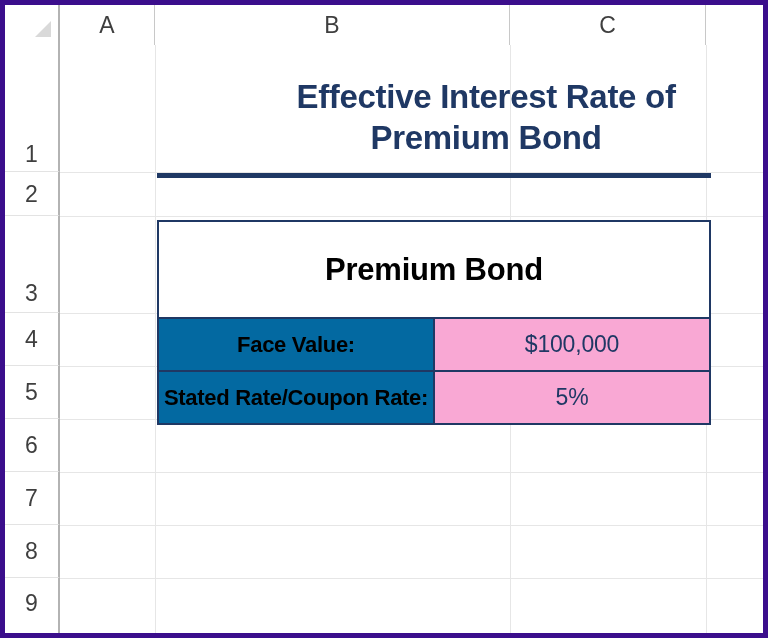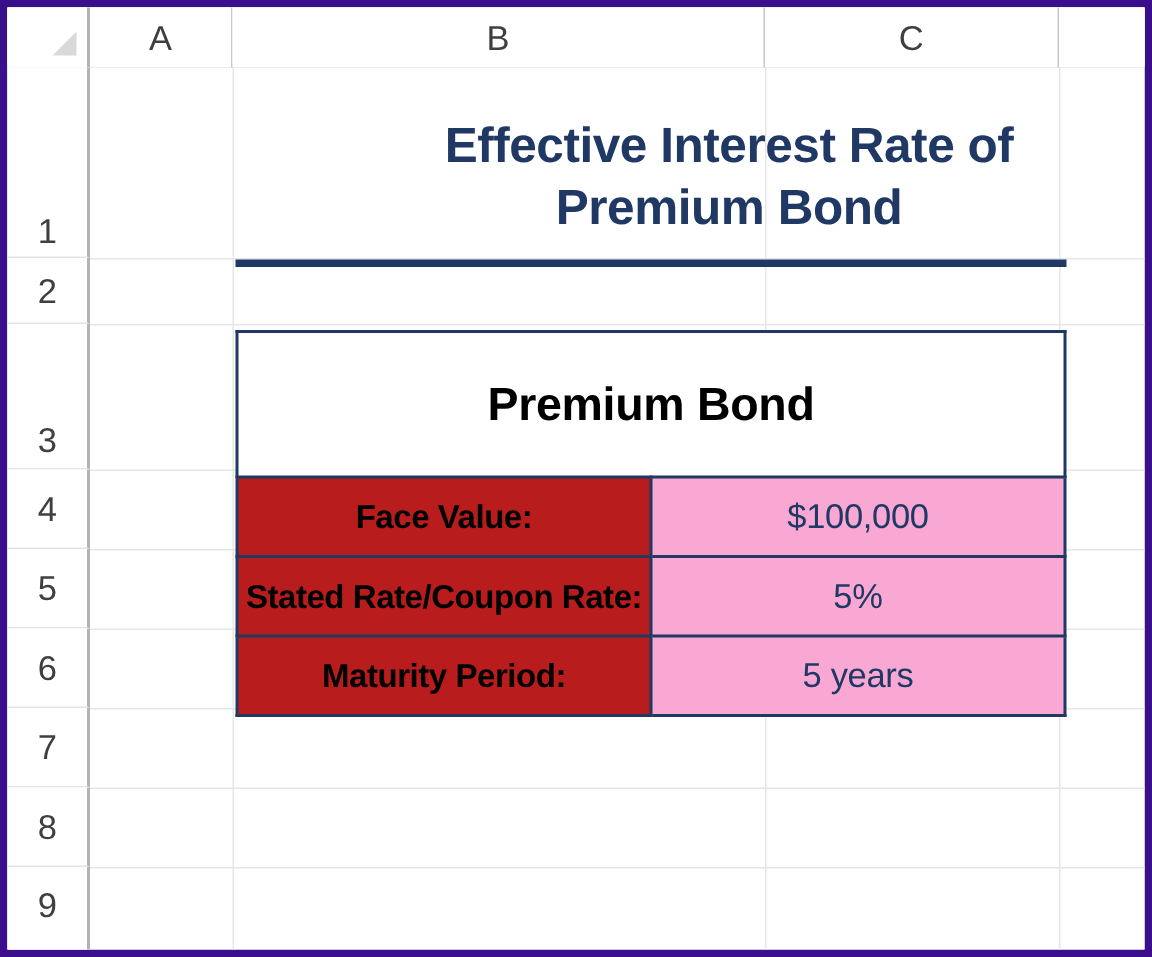--- a/index.html
+++ b/index.html
@@ -156,21 +156,21 @@
     background: #ffffff;
     font-size: 31px;
     font-weight: bold;
     color: #000000;
     letter-spacing: -0.2px;
   }
 
   .label-cell {
     width: 356px;
     height: 53px;
-    background: #b91c1c;
+    background: #0369a1;
     text-align: center;
     vertical-align: middle;
     font-size: 22px;
     font-weight: bold;
     color: #000000;
     letter-spacing: -0.3px;
   }
   .value-cell {
     width: 194px;
     height: 53px;
@@ -254,21 +254,17 @@
           <td class="tbl-title-cell" colspan="2">Premium Bond</td>
         </tr>
         <tr>
           <td class="label-cell">Face Value:</td>
           <td class="value-cell">$100,000</td>
         </tr>
         <tr>
           <td class="label-cell">Stated Rate/Coupon Rate:</td>
           <td class="value-cell">5%</td>
         </tr>
-        <tr>
-          <td class="label-cell">Maturity Period:</td>
-          <td class="value-cell">5 years</td>
-        </tr>
       </tbody>
     </table>
 
   </div>
 </div>
 
 </body></html>

